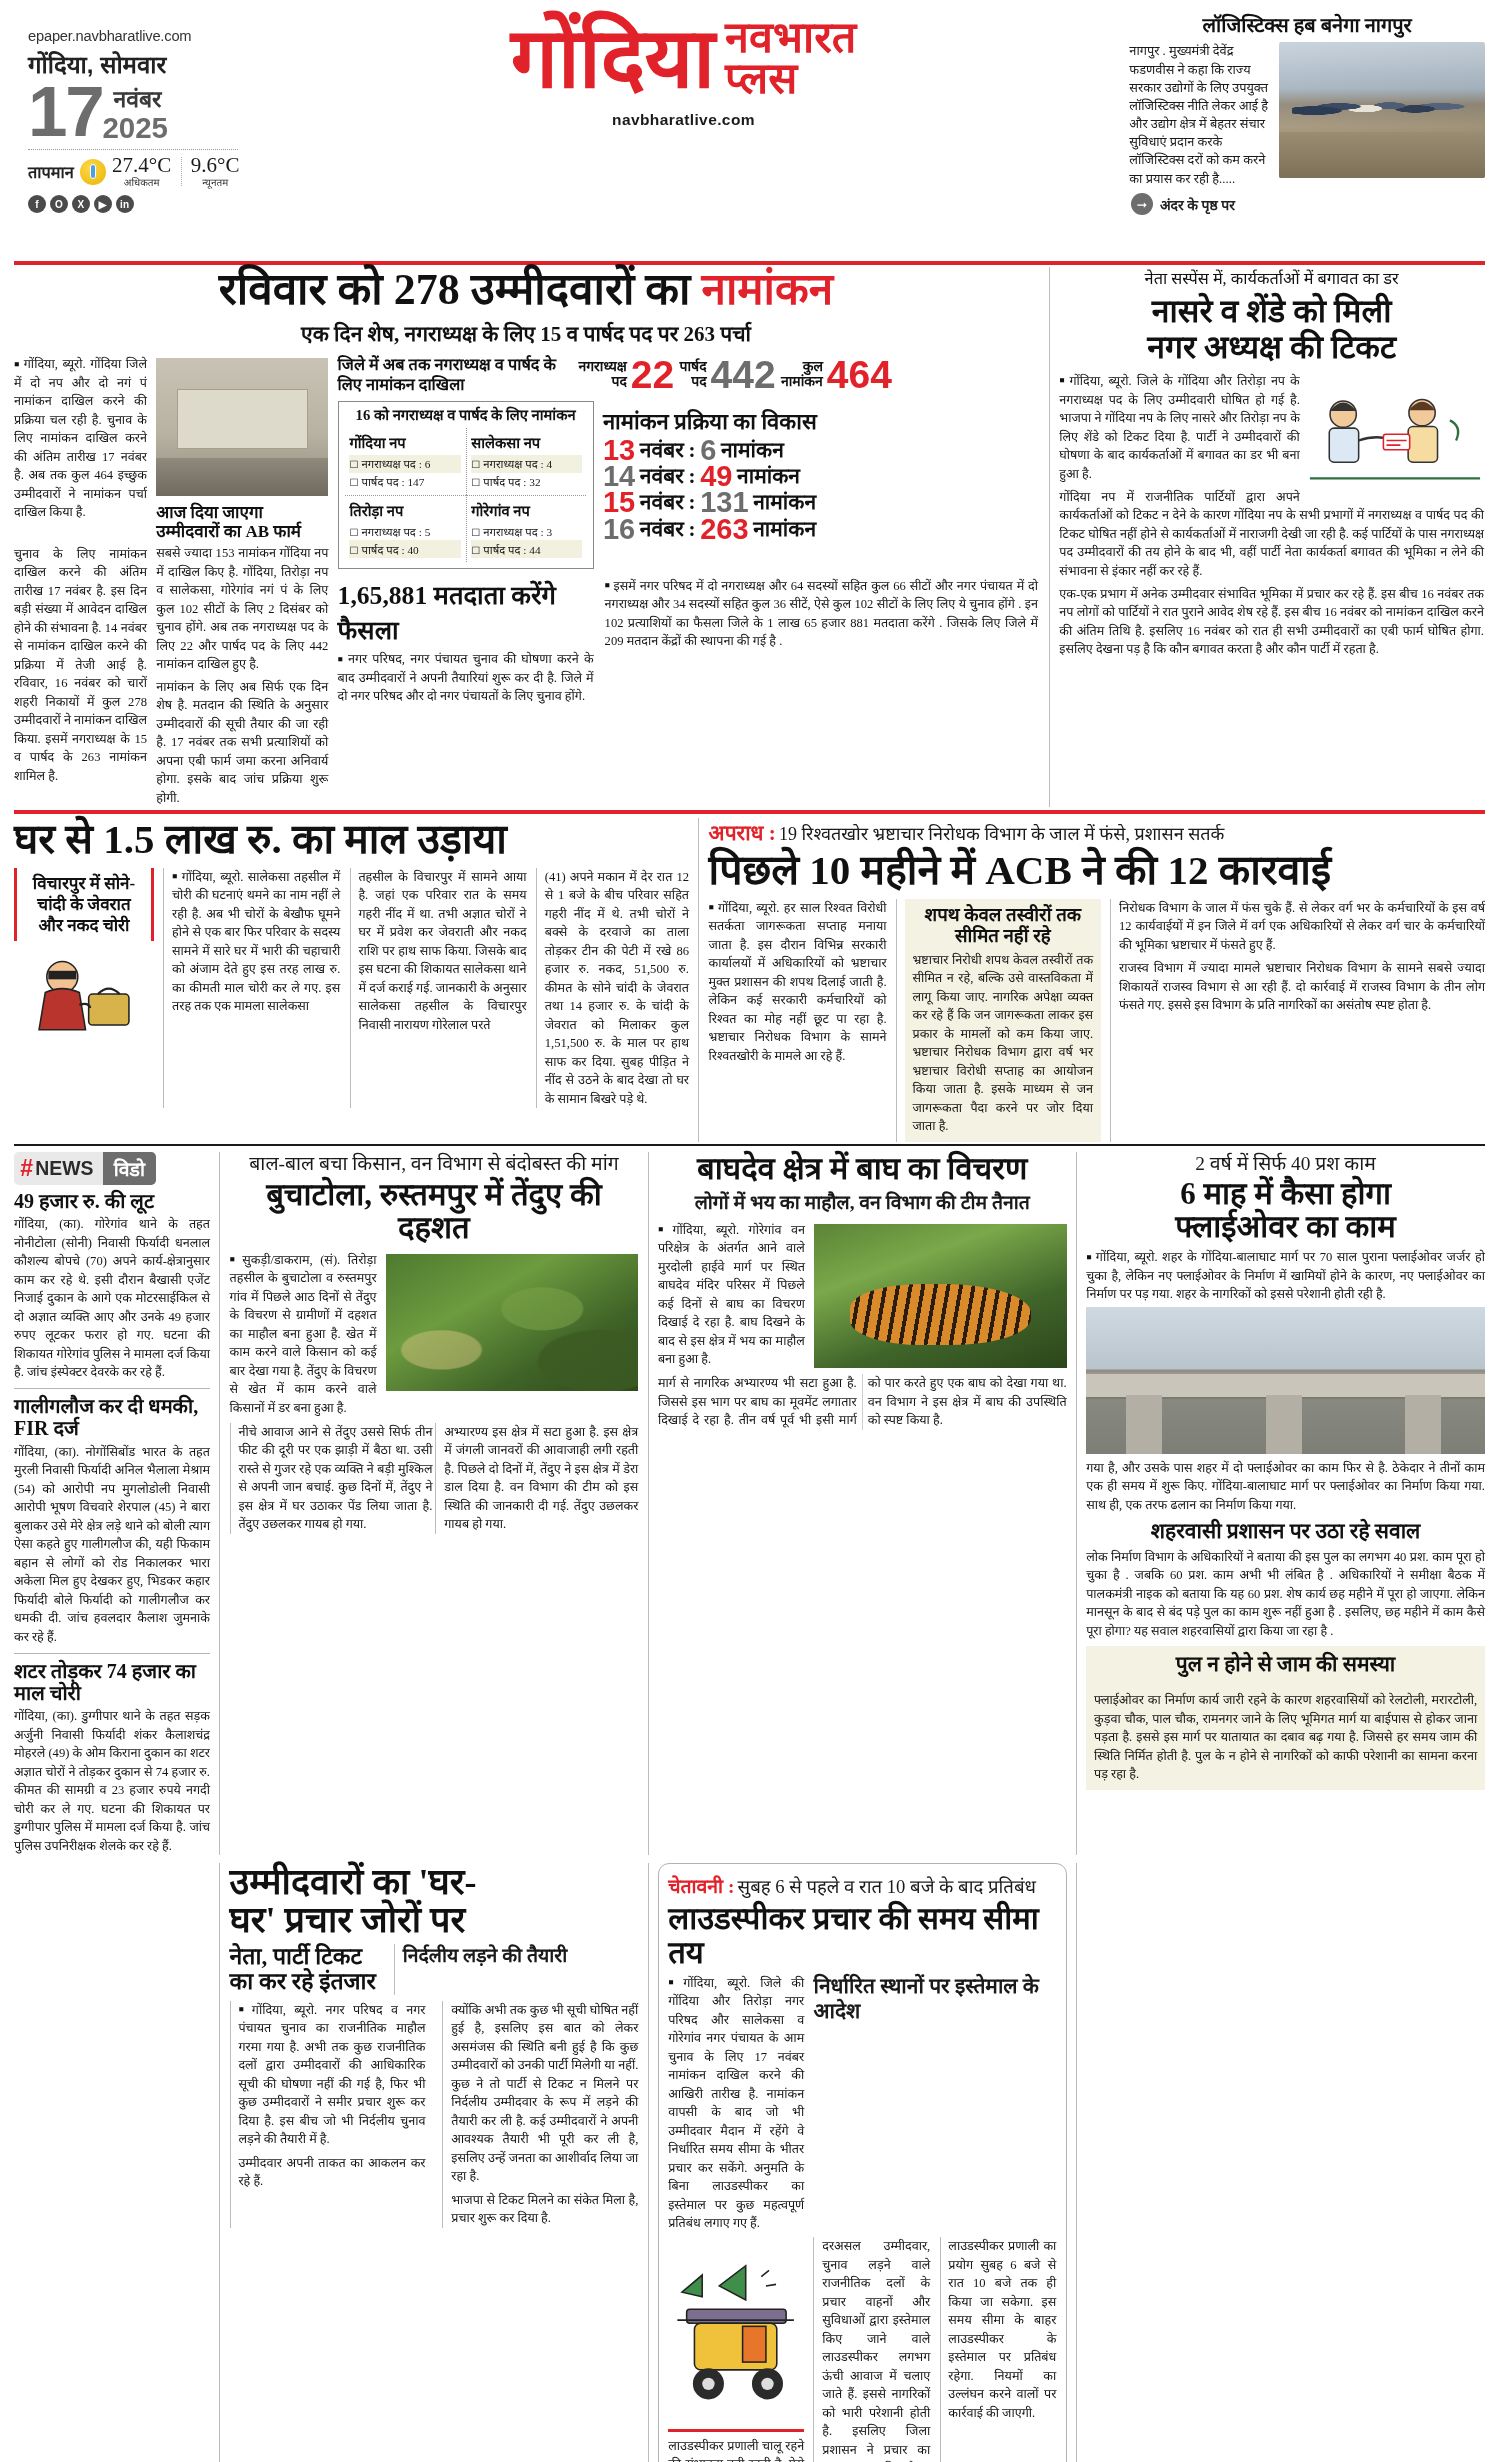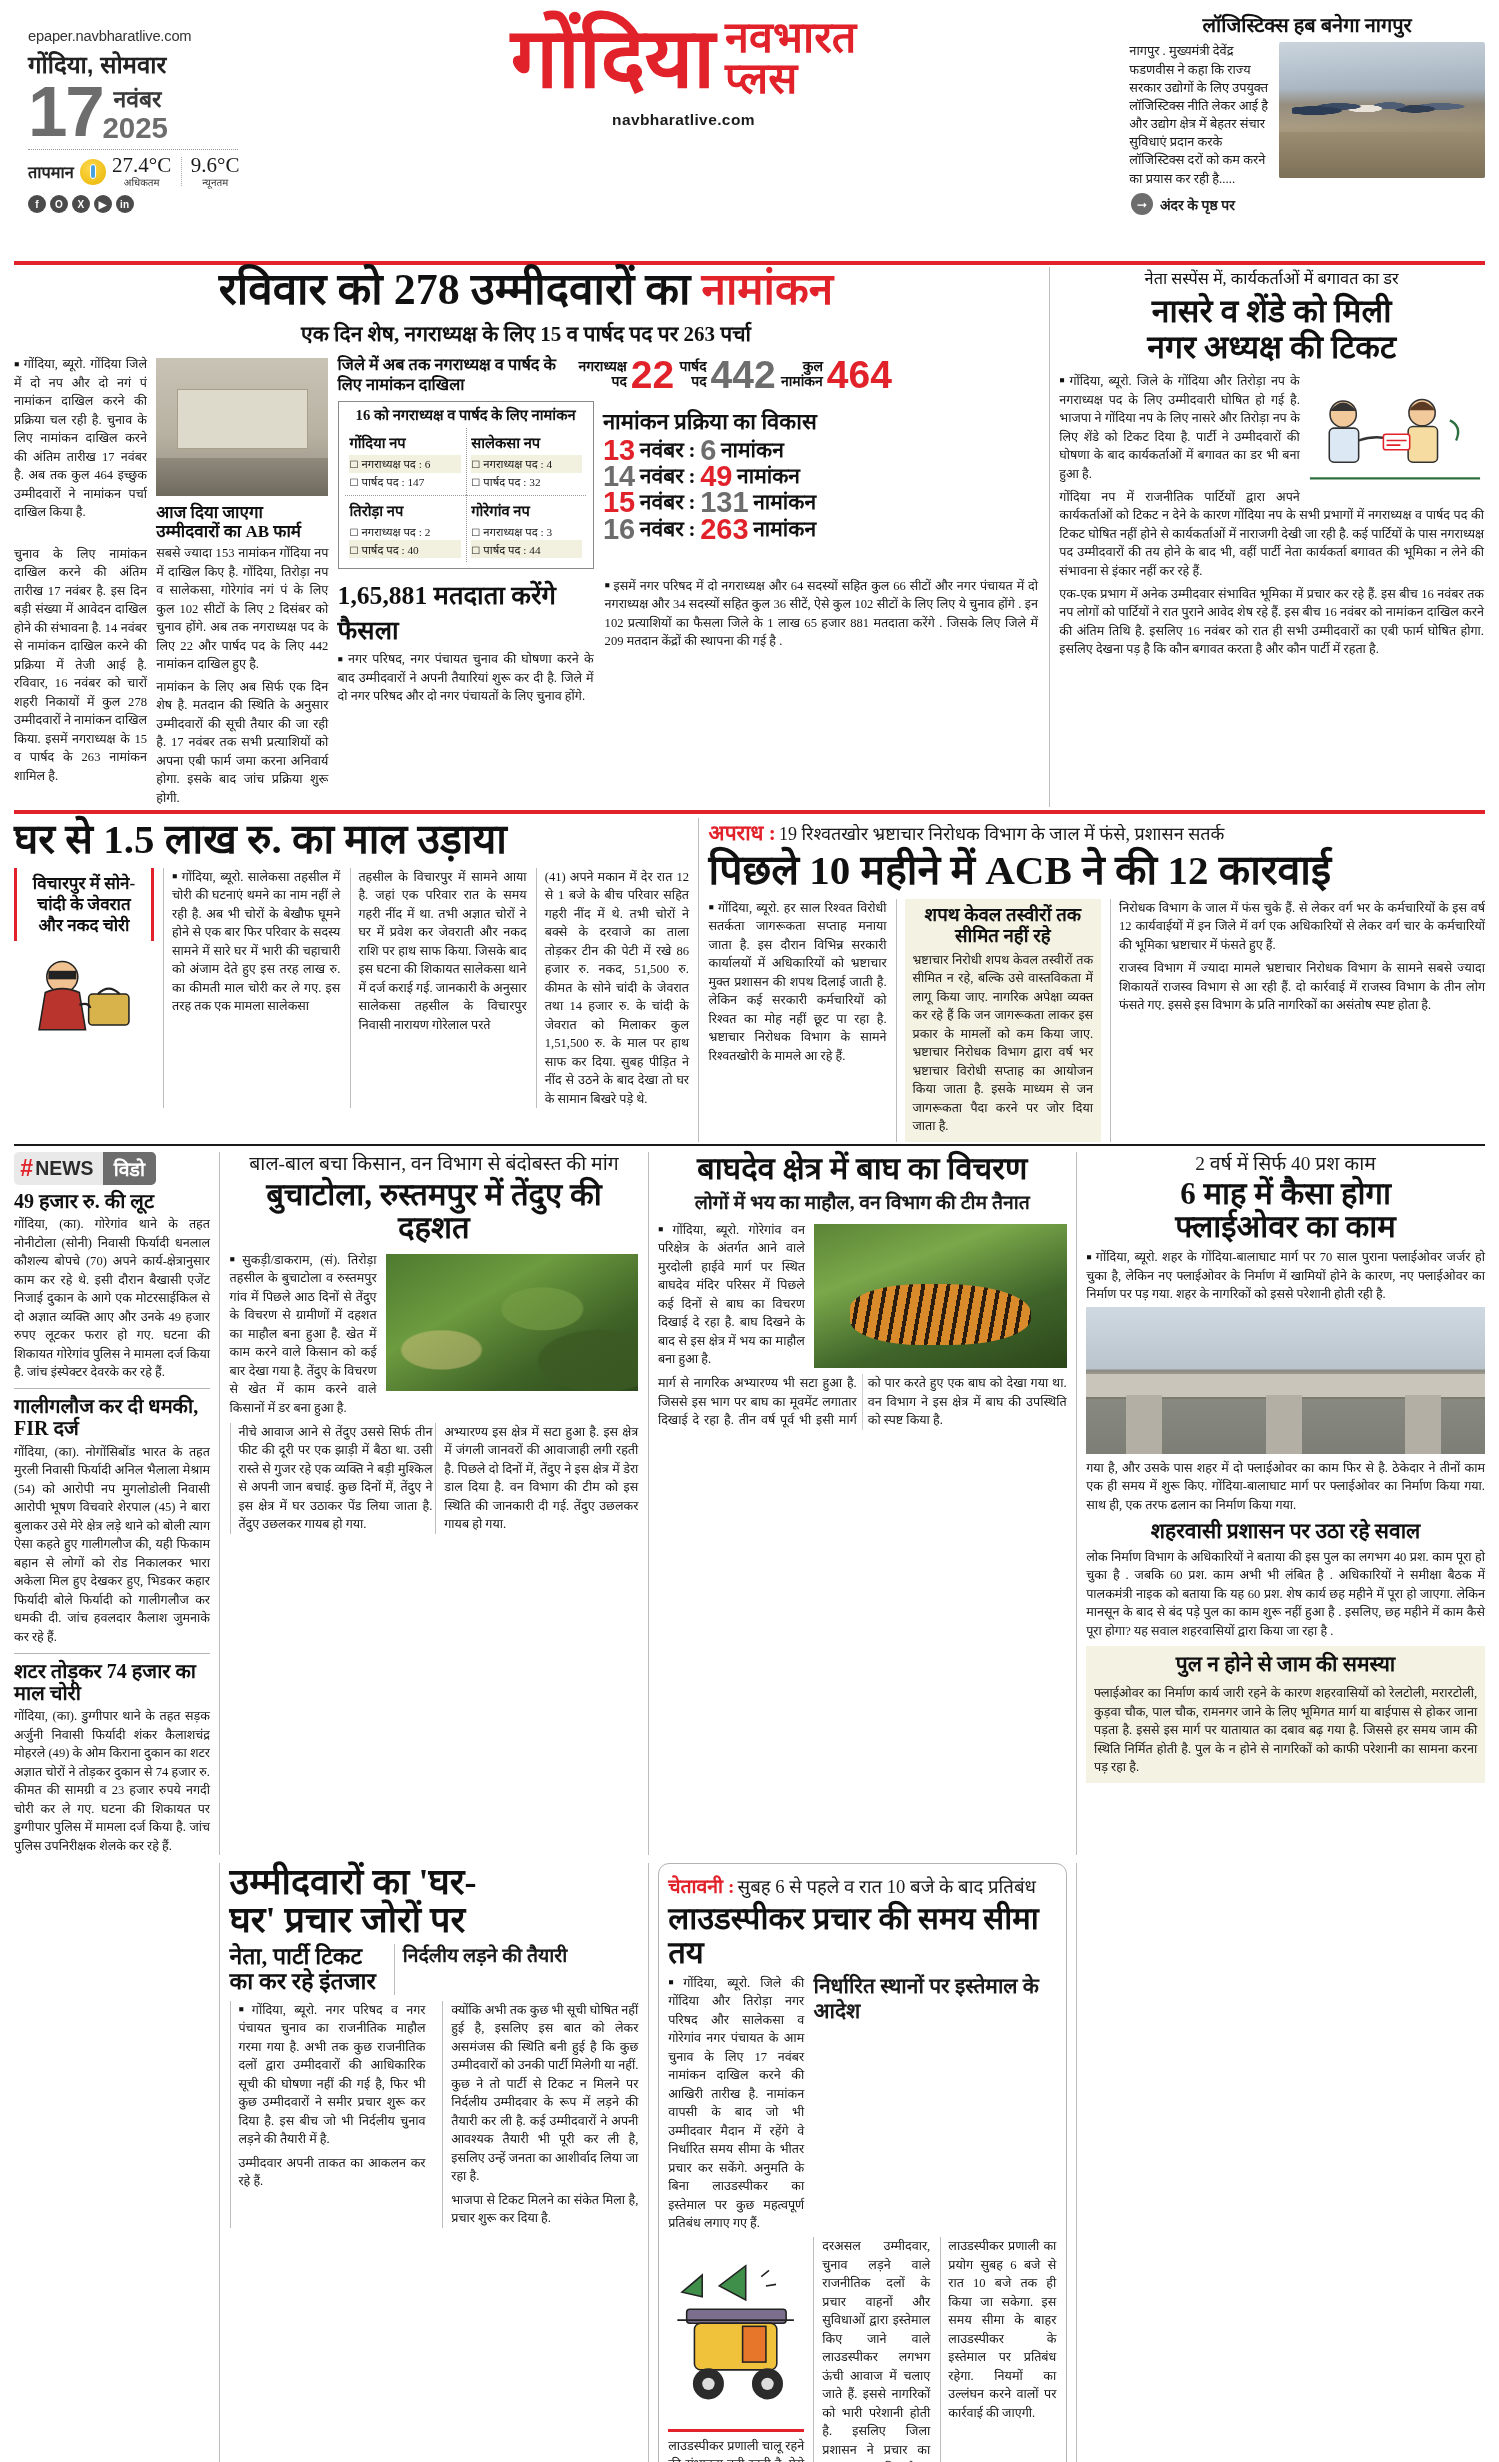--- a/index.html
+++ b/index.html
@@ -397,21 +397,21 @@
                     <div class="dbline hl">नगराध्यक्ष पद : 6</div>
                     <div class="dbline">पार्षद पद : 147</div>
                   </div>
                   <div class="dbcell">
                     <div class="dbtitle">सालेकसा नप</div>
                     <div class="dbline hl">नगराध्यक्ष पद : 4</div>
                     <div class="dbline">पार्षद पद : 32</div>
                   </div>
                   <div class="dbcell r2">
                     <div class="dbtitle">तिरोड़ा नप</div>
-                    <div class="dbline">नगराध्यक्ष पद : 2</div>
+                    <div class="dbline">नगराध्यक्ष पद : 5</div>
                     <div class="dbline hl">पार्षद पद : 40</div>
                   </div>
                   <div class="dbcell r2b">
                     <div class="dbtitle">गोरेगांव नप</div>
                     <div class="dbline">नगराध्यक्ष पद : 3</div>
                     <div class="dbline hl">पार्षद पद : 44</div>
                   </div>
                 </div>
               </div>
             </div>
@@ -611,21 +611,21 @@
       <div class="kicker" style="text-align:center;font-size:19.4px">2 वर्ष में सिर्फ 40 प्रश काम</div>
       <div class="hl-lg" style="text-align:center;margin-top:1.6px">6 माह में कैसा होगा</div>
       <div class="hl-lg" style="text-align:center">फ्लाईओवर का काम</div>
       <div class="bodytxt" style="margin-top:4.7px"><span class="lead">गोंदिया, ब्यूरो. शहर के गोंदिया-बालाघाट मार्ग पर 70 साल पुराना फ्लाईओवर जर्जर हो चुका है, लेकिन नए फ्लाईओवर के निर्माण में खामियों होने के कारण, नए फ्लाईओवर का निर्माण पर पड़ गया. शहर के नागरिकों को इससे परेशानी होती रही है.</span></div>
       <div class="photo-flyover"></div>
       <div class="bodytxt" style="margin-top:4.7px">गया है, और उसके पास शहर में दो फ्लाईओवर का काम फिर से है. ठेकेदार ने तीनों काम एक ही समय में शुरू किए. गोंदिया-बालाघाट मार्ग पर फ्लाईओवर का निर्माण किया गया. साथ ही, एक तरफ ढलान का निर्माण किया गया.</div>
       <div class="hl-sm" style="text-align:center;margin-top:6.2px;font-size:21px">शहरवासी प्रशासन पर उठा रहे सवाल</div>
       <div class="bodytxt" style="margin-top:3.9px">लोक निर्माण विभाग के अधिकारियों ने बताया की इस पुल का लगभग 40 प्रश. काम पूरा हो चुका है . जबकि 60 प्रश. काम अभी भी लंबित है . अधिकारियों ने समीक्षा बैठक में पालकमंत्री नाइक को बताया कि यह 60 प्रश. शेष कार्य छह महीने में पूरा हो जाएगा. लेकिन मानसून के बाद से बंद पड़े पुल का काम शुरू नहीं हुआ है . इसलिए, छह महीने में काम कैसे पूरा होगा? यह सवाल शहरवासियों द्वारा किया जा रहा है .</div>
       <div class="tintbox" style="margin-top:6.2px">
         <div class="hl-sm" style="text-align:center;font-size:21px">पुल न होने से जाम की समस्या</div>
-        <div class="bodytxt" style="margin-top:8px">फ्लाईओवर का निर्माण कार्य जारी रहने के कारण शहरवासियों को रेलटोली, मरारटोली, कुड़वा चौक, पाल चौक, रामनगर जाने के लिए भूमिगत मार्ग या बाईपास से होकर जाना पड़ता है. इससे इस मार्ग पर यातायात का दबाव बढ़ गया है. जिससे हर समय जाम की स्थिति निर्मित होती है. पुल के न होने से नागरिकों को काफी परेशानी का सामना करना पड़ रहा है.</div>
+        <div class="bodytxt" style="margin-top:15px">फ्लाईओवर का निर्माण कार्य जारी रहने के कारण शहरवासियों को रेलटोली, मरारटोली, कुड़वा चौक, पाल चौक, रामनगर जाने के लिए भूमिगत मार्ग या बाईपास से होकर जाना पड़ता है. इससे इस मार्ग पर यातायात का दबाव बढ़ गया है. जिससे हर समय जाम की स्थिति निर्मित होती है. पुल के न होने से नागरिकों को काफी परेशानी का सामना करना पड़ रहा है.</div>
       </div>
     </div>
   </div>
 
   <div class="row" style="margin-top:7.8px">
     <div style="width:196px"></div>
 
     <div class="vline" style="padding-left:9.3px;width:419px">
       <div class="hl-xl" style="font-size:36px">उम्मीदवारों का 'घर-</div>
       <div class="hl-xl" style="font-size:36px">घर' प्रचार जोरों पर</div>

